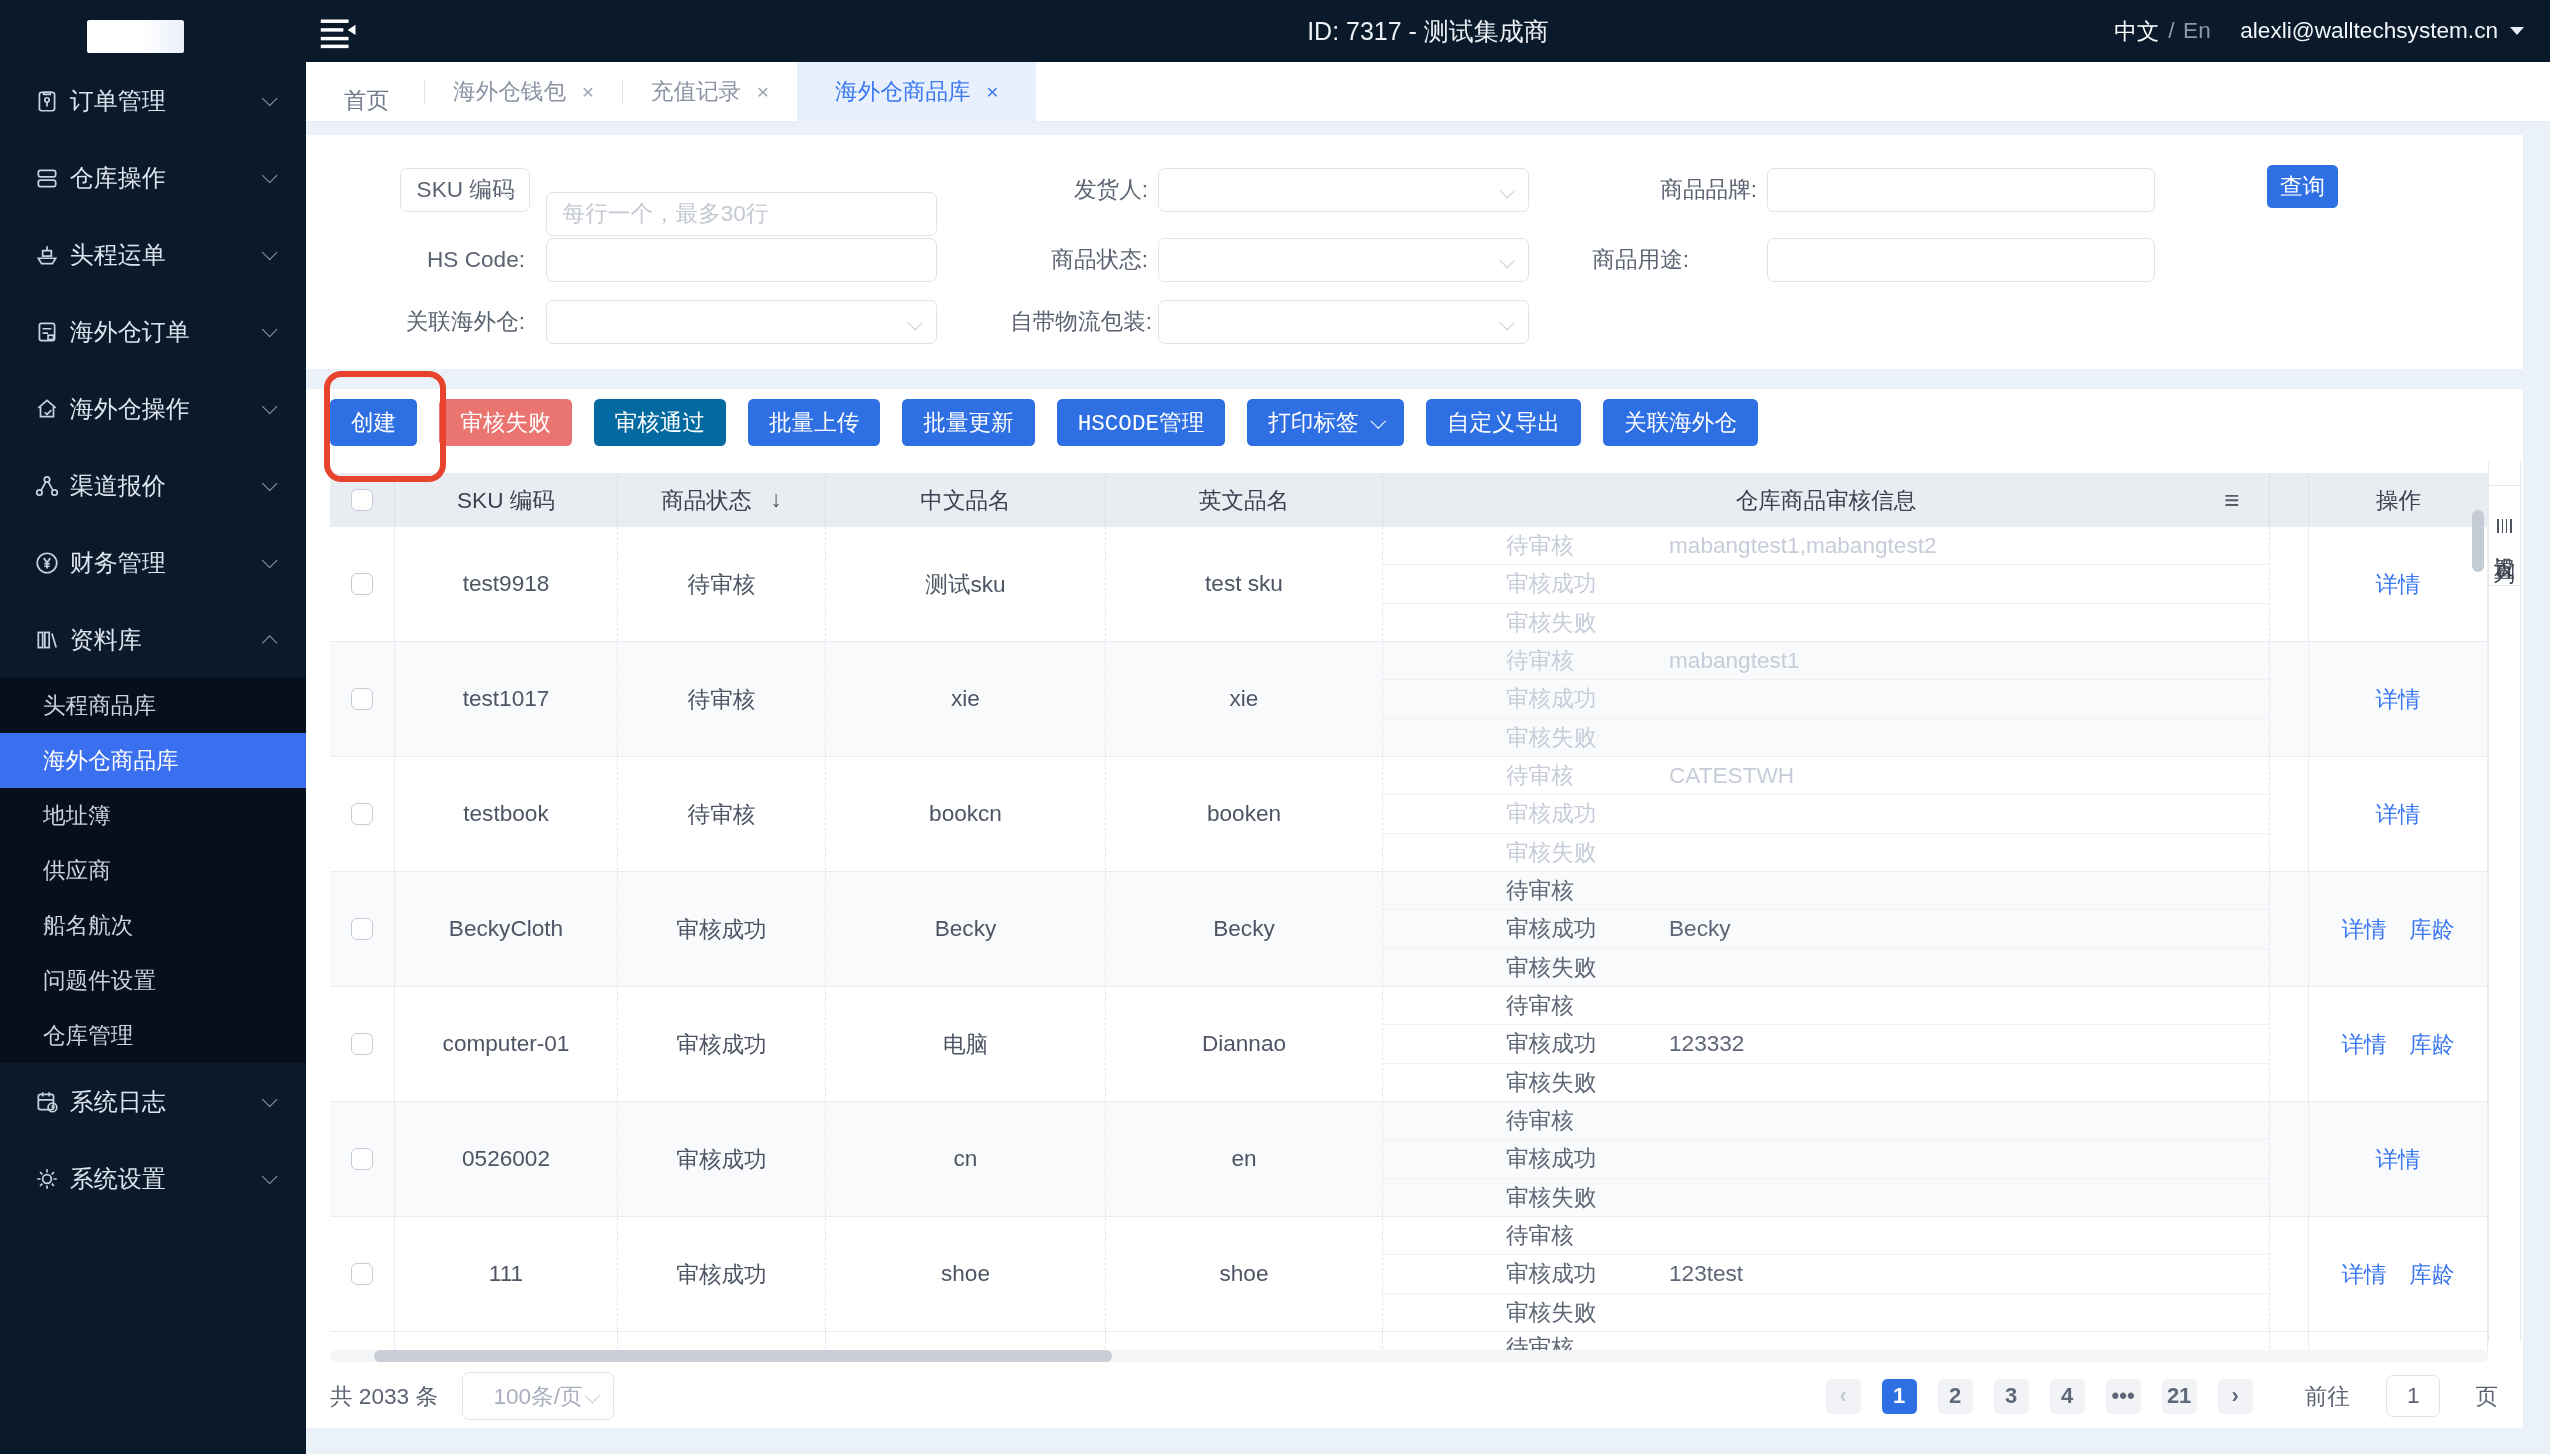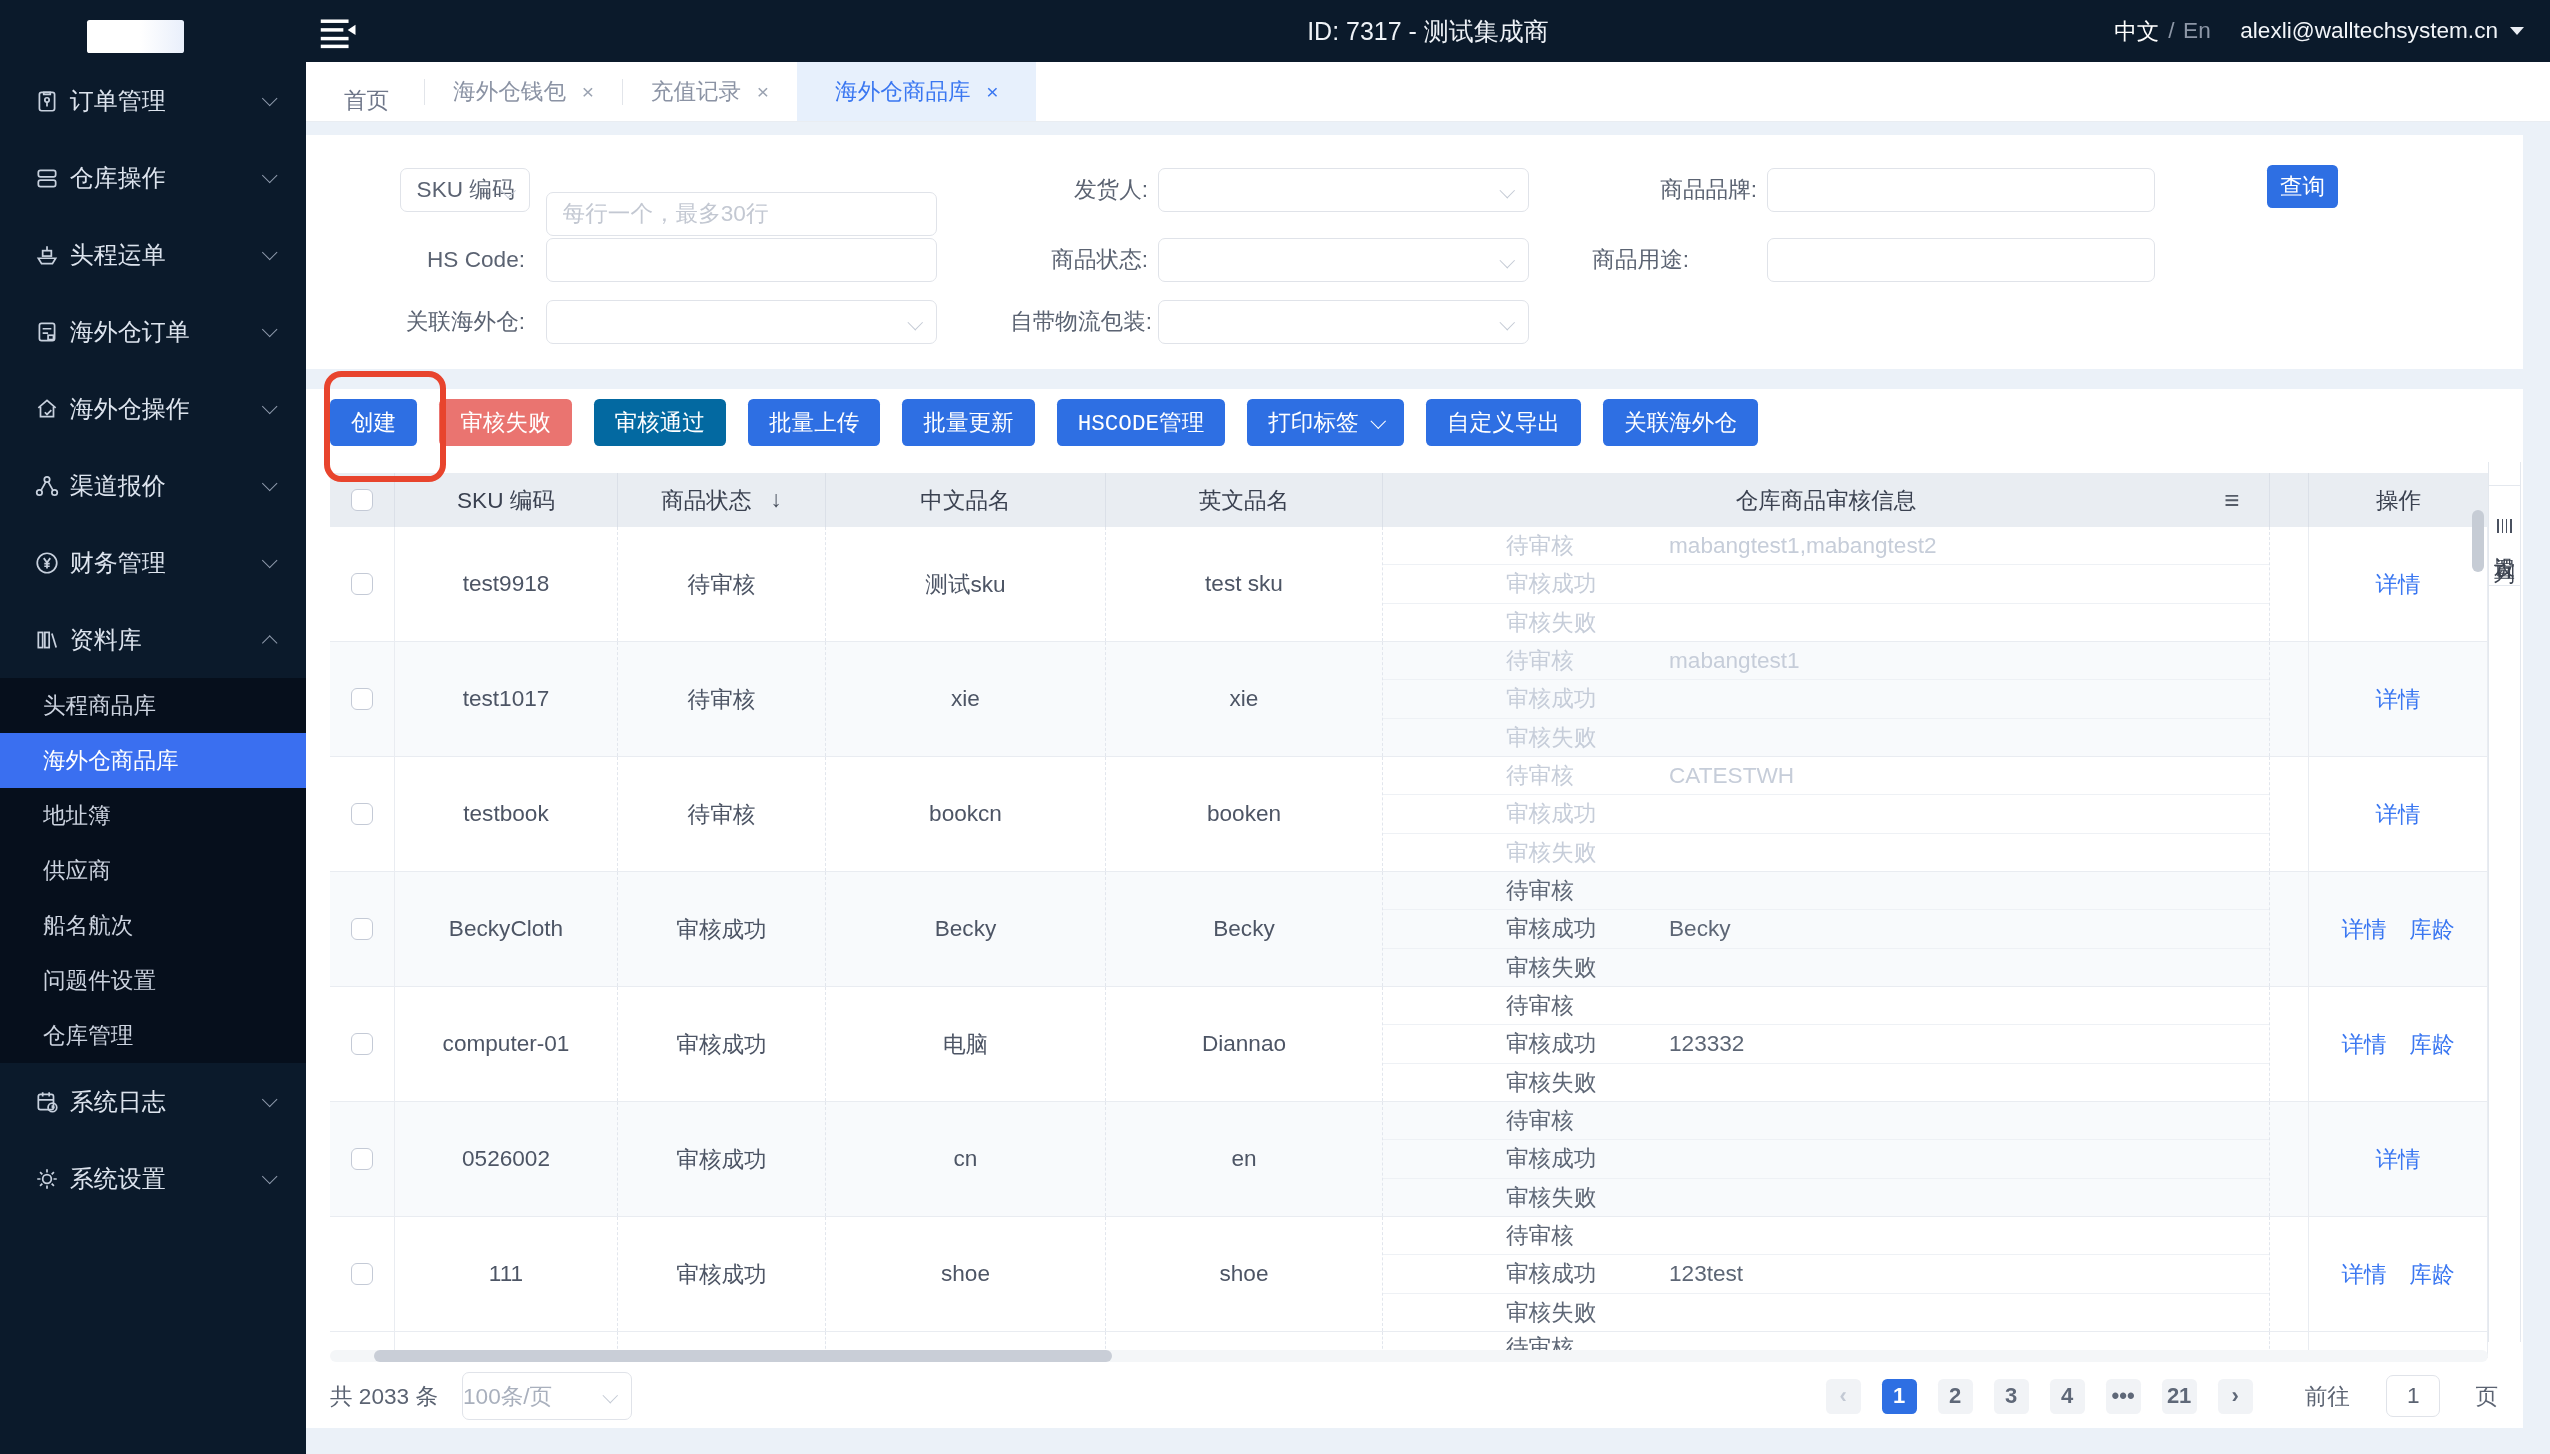--- a/index.html
+++ b/index.html
@@ -96,22 +96,22 @@
   .alink{color:#3a77f1;cursor:pointer;text-decoration:none;white-space:nowrap}
   .trow.partial{height:26px;border-bottom:none;overflow:hidden}
   .trow.partial .audit-sub{border-bottom:none}
 
   .hscroll-track{position:absolute;left:24px;top:961px;width:2158px;height:12px;background:#f4f6f8;border-radius:6px}
   .hscroll-thumb{position:absolute;left:68px;top:961px;width:738px;height:12px;background:#c9ced7;border-radius:6px;cursor:pointer}
 
   
   .tfoot{position:absolute;left:24px;top:981px;width:2168px;height:52px;display:flex;align-items:center}
   .total{font-size:22.6px;color:#5b6372;white-space:nowrap}
-  .pagesize{position:relative;width:170px;height:48px;border:1.7px solid #e0e3e9;border-radius:7px;box-sizing:border-box;
-        margin-left:24px;display:flex;align-items:center;font-size:22.6px;color:#a9b0bd;cursor:pointer}
+  .pagesize{position:relative;width:152px;height:48px;border:1.7px solid #e0e3e9;border-radius:7px;box-sizing:border-box;
+        margin-left:24px;display:flex;align-items:center;justify-content:center;font-size:22.6px;color:#a9b0bd;cursor:pointer}
   .pagesize .sel-chev{top:17.4px}
   .pager{margin-left:auto;display:flex;align-items:center;gap:21px}
   .pg{min-width:35px;height:35px;border-radius:5.2px;background:#f1f3f6;color:#5f6878;font-size:22px;font-weight:bold;
         display:flex;align-items:center;justify-content:center;cursor:pointer;padding:0 5.2px;box-sizing:border-box}
   .pg.prev{color:#c3c9d4}
   .pg.active{background:#2e6fe3;color:#fff}
   .goto-label{font-size:22.6px;color:#5b6372;margin-left:31px;white-space:nowrap}
   .goto-input{width:54px;height:42px;border:1.7px solid #e0e3e9;border-radius:7px;box-sizing:border-box;text-align:center;
         font-size:22.6px;color:#5b6372;margin-left:15.6px;font-family:inherit;outline:none}
   .goto-unit{font-size:22.6px;color:#5b6372;margin-left:14px}

